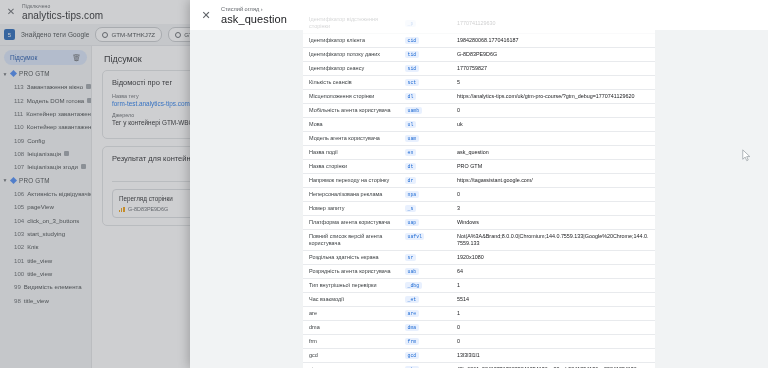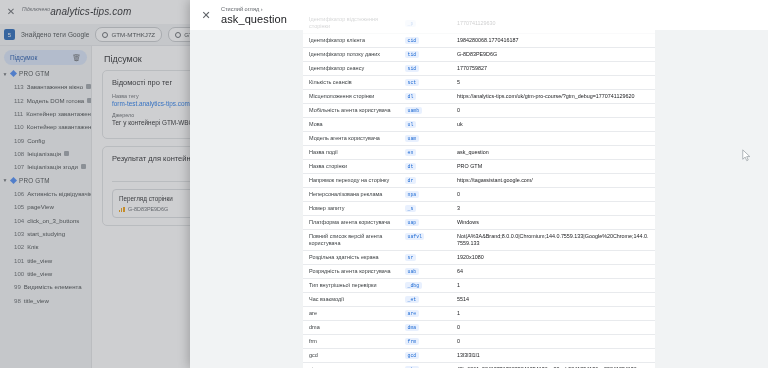--- a/index.html
+++ b/index.html
@@ -15,21 +15,21 @@
   .bg{position:absolute;inset:0;background:#ffffff;}
 
   .bg-topbar{
     position:absolute;left:0;top:0;width:768px;height:24px;
     background:#ffffff;display:flex;align-items:center;
   }
   .bg-close{
     width:22px;height:24px;display:flex;align-items:center;justify-content:center;
     color:#5f6368;font-size:10px;line-height:1;
   }
-  .bg-titlewrap{display:flex;flex-direction:row;justify-content:space-between;font-style:italic;}
+  .bg-titlewrap{display:flex;flex-direction:column;justify-content:space-between;}
   .bg-connected{font-size:5px;color:#5f6368;line-height:7px;letter-spacing:.1px;}
   .bg-domain{font-size:10px;color:#202124;line-height:12px;letter-spacing:.1px;}
 
   .bg-tabbar{
     position:absolute;left:0;top:24px;width:768px;height:22px;
     background:#f1f3f4;display:flex;align-items:center;gap:6px;padding-left:4px;
     border-bottom:1px solid #e4e6e8;box-sizing:border-box;
   }
   .badge-sq{
     width:11px;height:11px;border-radius:2px;background:#1a5fb4;color:#fff;

